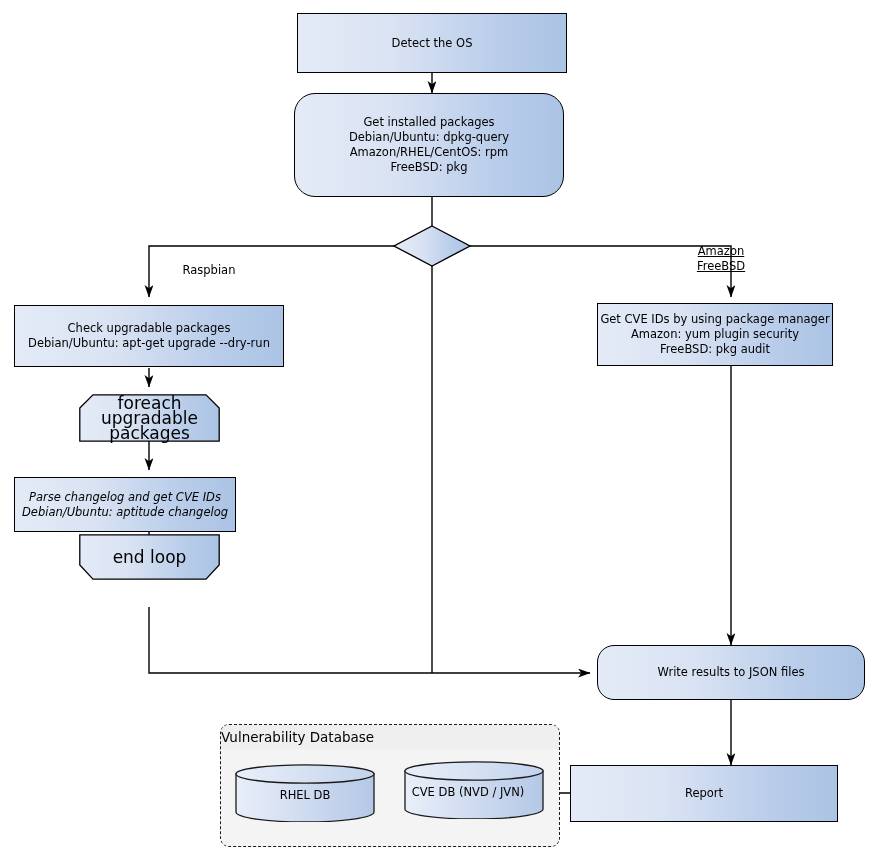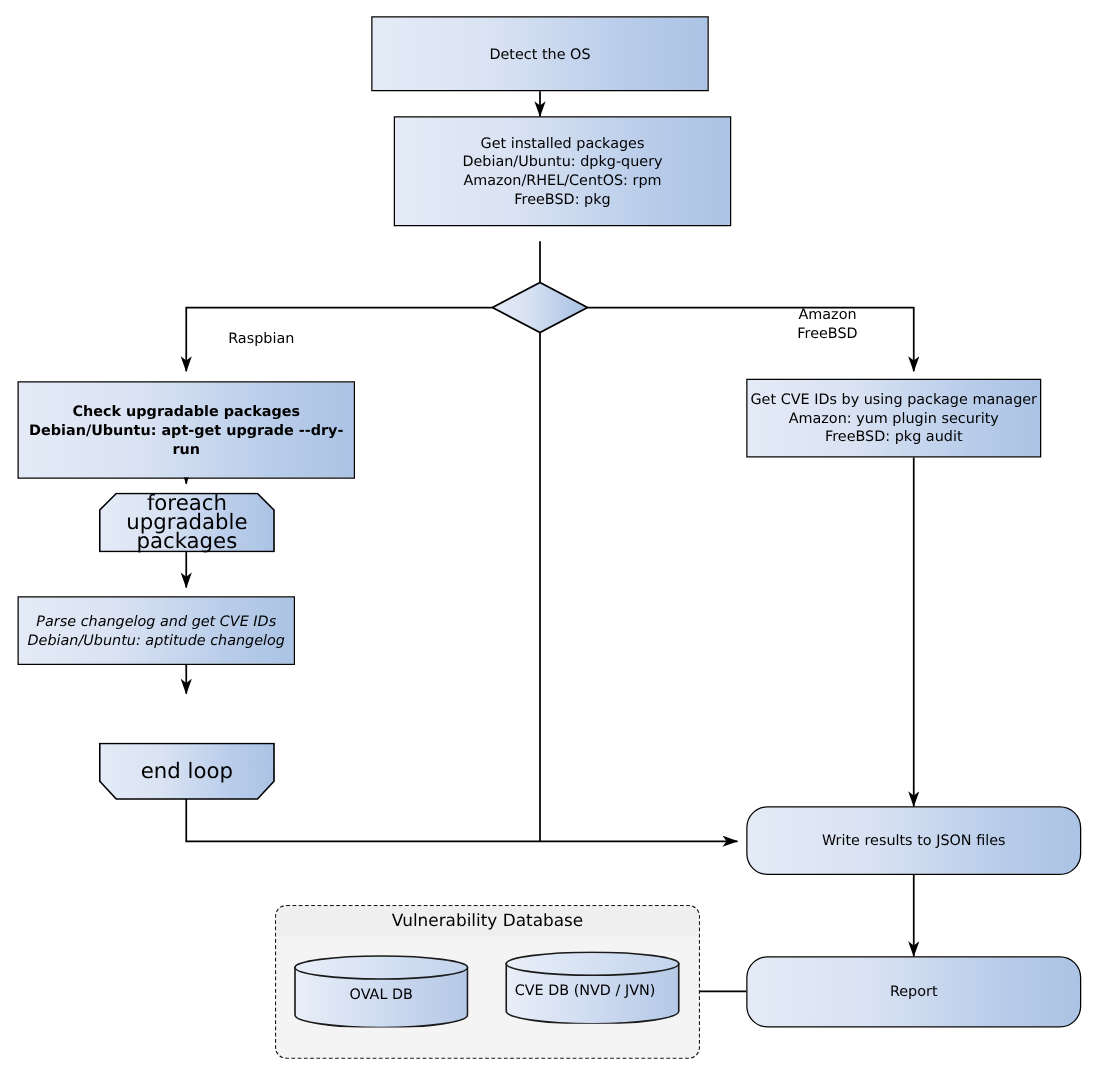--- a/index.html
+++ b/index.html
@@ -58,21 +58,21 @@
   }
   .group-title-band {
     position: absolute;
     left: 0;
     top: 0;
     right: 0;
     height: 24px;
     background: #efefef;
     display: flex;
     align-items: center;
-    justify-content: center;
+    justify-content: flex-start;
     padding-right: 0px;
     box-sizing: border-box;
     font-size: 13.5px;
     color: #000000;
   }
   .cyl {
     position: absolute;
   }
   .cyl-label {
     position: absolute;
@@ -150,72 +150,72 @@
       <path d="M731,700 L731,765" marker-end="url(#arrow)"></path>
 
       <path d="M544,793 L597,793"></path>
     </g>
 
     <polygon points="432,226 470,246 432,266 394,246" fill="url(#boxgrad)" stroke="#000000" stroke-width="1.4"></polygon>
   </svg>
 
   <div class="node proc" style="left:297px; top:13px; width:270px; height:60px;">Detect the OS</div>
 
-  <div class="node proc" style="left:315px; top:93px; width:270px; height:88px;">Get installed packages
+  <div class="node proc" style="left:294px; top:93px; width:270px; height:104px;border-radius:21px;">Get installed packages
 Debian/Ubuntu: dpkg-query
 Amazon/RHEL/CentOS: rpm
 FreeBSD: pkg</div>
 
   <div class="edge-label" style="left:149px; top:263px; width:120px;">Raspbian</div>
 
 
-  <div class="edge-label" style="left:602px; top:244px; width:120px;">Amazon
+  <div class="edge-label" style="left:661px; top:244px; width:120px;text-decoration:underline;">Amazon
 FreeBSD</div>
 
-  <div class="node proc" style="left:14px; top:305px; width:270px; height:78px;font-weight:bold;">Check upgradable packages
+  <div class="node proc" style="left:14px; top:305px; width:270px; height:62px;">Check upgradable packages
 Debian/Ubuntu: apt-get upgrade --dry-run</div>
 
   <div class="shape-wrap" style="left:79px; top:394px; width:141px; height:48px;">
     <svg width="141" height="48" viewBox="0 0 141 48" xmlns="http://www.w3.org/2000/svg">
       <polygon points="0.8,14 14,0.8 127,0.8 140.2,14 140.2,47.2 0.8,47.2" fill="url(#boxgrad)" stroke="#000000" stroke-width="1.3"></polygon>
     </svg>
     <div class="shape-text">foreach
 upgradable  packages</div>
   </div>
 
   <div class="node proc" style="left:14px; top:477px; width:222px; height:55px;font-style:italic;">Parse changelog and get  CVE IDs
 Debian/Ubuntu: aptitude changelog</div>
 
-  <div class="shape-wrap" style="left:79px; top:594px; width:141px; height:46px;">
+  <div class="shape-wrap" style="left:79px; top:534px; width:141px; height:46px;">
     <svg width="141" height="46" viewBox="0 0 141 46" xmlns="http://www.w3.org/2000/svg">
       <polygon points="0.8,0.8 140.2,0.8 140.2,31 127,45.2 14,45.2 0.8,31" fill="url(#boxgrad)" stroke="#000000" stroke-width="1.3"></polygon>
     </svg>
     <div class="shape-text">end loop</div>
   </div>
 
   <div class="node proc" style="left:597px; top:303px; width:236px; height:63px;">Get CVE IDs by using package manager
 Amazon: yum plugin security
 FreeBSD: pkg audit</div>
 
   <div class="node proc" style="left:597px; top:645px; width:268px; height:55px;border-radius:17px;">Write results to JSON files</div>
 
-  <div class="node proc" style="left:597px; top:765px; width:268px; height:57px;border-radius:17px;">Report</div>
+  <div class="node proc" style="left:570px; top:765px; width:268px; height:57px;">Report</div>
 
   <div class="group-box" style="left:220px; top:724px; width:340px; height:123px;">
     <div class="group-title-band">
       <span>Vulnerability Database</span>
     </div>
   </div>
 
   <div class="cyl" style="left:235px; top:764px; width:140px; height:58px;">
     <svg width="140" height="58" viewBox="0 0 140 58" xmlns="http://www.w3.org/2000/svg">
       <path d="M1,10 L1,48 A69,10 0 0 0 139,48 L139,10 Z" fill="url(#cylgrad)" stroke="#1a1a1a" stroke-width="1.3"></path>
       <ellipse cx="70" cy="10" rx="69" ry="9.2" fill="url(#cyltopgrad)" stroke="#1a1a1a" stroke-width="1.3"></ellipse>
     </svg>
-    <div class="cyl-label" style="top:24px;">OVAL DB</div>
+    <div class="cyl-label" style="top:24px;">RHEL DB</div>
   </div>
 
   <div class="cyl" style="left:404px; top:761px; width:128px; height:58px;">
     <svg width="140" height="58" viewBox="0 0 140 58" xmlns="http://www.w3.org/2000/svg">
       <path d="M1,10 L1,48 A69,10 0 0 0 139,48 L139,10 Z" fill="url(#cylgrad)" stroke="#1a1a1a" stroke-width="1.3"></path>
       <ellipse cx="70" cy="10" rx="69" ry="9.2" fill="url(#cyltopgrad)" stroke="#1a1a1a" stroke-width="1.3"></ellipse>
     </svg>
     <div class="cyl-label" style="top:24px;">CVE DB (NVD / JVN)</div>
   </div>
 

